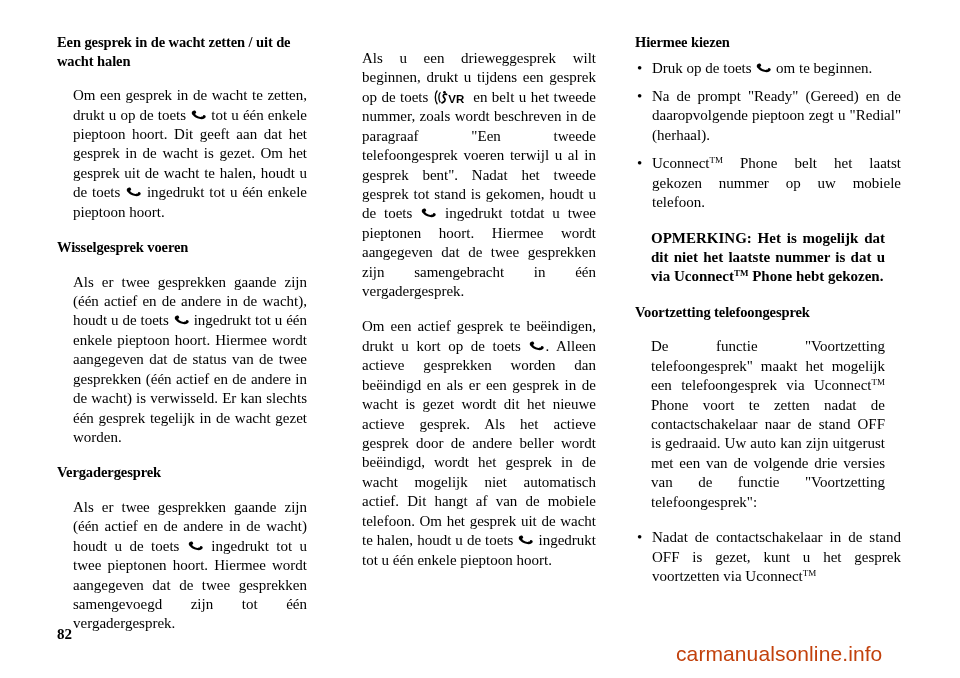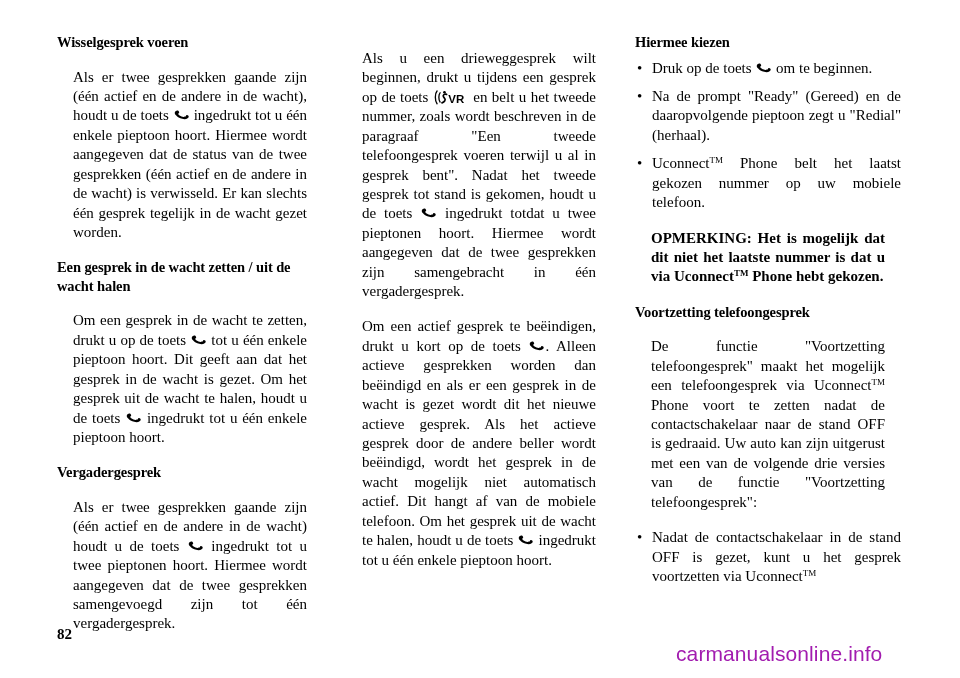--- a/index.html
+++ b/index.html
@@ -116,46 +116,46 @@
     line-height: 1;
     font-weight: bold;
   }
 
   .watermark {
     position: absolute;
     left: 676px;
     top: 642px;
     font-family: "Liberation Sans", "DejaVu Sans", sans-serif;
     font-size: 21px;
-    color: #a21caf;
+    color: #c2410c;
     letter-spacing: 0.1px;
     white-space: nowrap;
   }
 </style>
 </head>
 <body>
 
 <div class="page">
 
   <div class="columns">
 
     <div class="col">
       <div class="block">
+        <h2 class="head">Een gesprek in de wacht zetten / uit de wacht halen</h2>
+        <p class="para">Om een gesprek in de wacht te zetten, drukt u op de toets <span class="handset"><svg viewBox="0 0 24 18" width="15" height="11" xmlns="http://www.w3.org/2000/svg">
+                <path fill="#000" d="M2.2 2.0c1.9-1.6 4.0-1.5 4.9-0.5 0.9 1.0 1.4 2.2 1.0 3.0-0.3 0.7-1.2 1.0-1.4 1.7-0.2 0.8 0.6 1.9 2.2 3.0 1.9 1.3 4.3 2.0 6.3 2.11.9 0.1 3.2-0.3 3.8-0.9 0.7-0.7 0.5-1.7 1.3-2.1 0.9-0.4 2.2 0.1 3.0 1.10.9 1.1 0.6 2.9-1.3 4.2-2.1 1.4-5.3 1.8-8.8 0.9C9.0 13.5 5.2 11.3 3.0 8.61.1 6.2 0.7 3.3 2.2 2.0z"></path>
+              </svg></span> tot u één enkele pieptoon hoort. Dit geeft aan dat het gesprek in de wacht is gezet. Om het gesprek uit de wacht te halen, houdt u de toets <span class="handset"><svg viewBox="0 0 24 18" width="15" height="11" xmlns="http://www.w3.org/2000/svg">
+                <path fill="#000" d="M2.2 2.0c1.9-1.6 4.0-1.5 4.9-0.5 0.9 1.0 1.4 2.2 1.0 3.0-0.3 0.7-1.2 1.0-1.4 1.7-0.2 0.8 0.6 1.9 2.2 3.0 1.9 1.3 4.3 2.0 6.3 2.11.9 0.1 3.2-0.3 3.8-0.9 0.7-0.7 0.5-1.7 1.3-2.1 0.9-0.4 2.2 0.1 3.0 1.10.9 1.1 0.6 2.9-1.3 4.2-2.1 1.4-5.3 1.8-8.8 0.9C9.0 13.5 5.2 11.3 3.0 8.61.1 6.2 0.7 3.3 2.2 2.0z"></path>
+              </svg></span> ingedrukt tot u één enkele pieptoon hoort.</p>
+      </div>
+      <div class="block">
         <h2 class="head">Wisselgesprek voeren</h2>
         <p class="para">Als er twee gesprekken gaande zijn (één actief en de andere in de wacht), houdt u de toets <span class="handset"><svg viewBox="0 0 24 18" width="15" height="11" xmlns="http://www.w3.org/2000/svg">
                 <path fill="#000" d="M2.2 2.0c1.9-1.6 4.0-1.5 4.9-0.5 0.9 1.0 1.4 2.2 1.0 3.0-0.3 0.7-1.2 1.0-1.4 1.7-0.2 0.8 0.6 1.9 2.2 3.0 1.9 1.3 4.3 2.0 6.3 2.11.9 0.1 3.2-0.3 3.8-0.9 0.7-0.7 0.5-1.7 1.3-2.1 0.9-0.4 2.2 0.1 3.0 1.10.9 1.1 0.6 2.9-1.3 4.2-2.1 1.4-5.3 1.8-8.8 0.9C9.0 13.5 5.2 11.3 3.0 8.61.1 6.2 0.7 3.3 2.2 2.0z"></path>
               </svg></span> ingedrukt tot u één enkele pieptoon hoort. Hiermee wordt aangegeven dat de status van de twee gesprekken (één actief en de andere in de wacht) is verwisseld. Er kan slechts één gesprek tegelijk in de wacht gezet worden.</p>
-      </div>
-      <div class="block">
-        <h2 class="head">Een gesprek in de wacht zetten / uit de wacht halen</h2>
-        <p class="para">Om een gesprek in de wacht te zetten, drukt u op de toets <span class="handset"><svg viewBox="0 0 24 18" width="15" height="11" xmlns="http://www.w3.org/2000/svg">
-                <path fill="#000" d="M2.2 2.0c1.9-1.6 4.0-1.5 4.9-0.5 0.9 1.0 1.4 2.2 1.0 3.0-0.3 0.7-1.2 1.0-1.4 1.7-0.2 0.8 0.6 1.9 2.2 3.0 1.9 1.3 4.3 2.0 6.3 2.11.9 0.1 3.2-0.3 3.8-0.9 0.7-0.7 0.5-1.7 1.3-2.1 0.9-0.4 2.2 0.1 3.0 1.10.9 1.1 0.6 2.9-1.3 4.2-2.1 1.4-5.3 1.8-8.8 0.9C9.0 13.5 5.2 11.3 3.0 8.61.1 6.2 0.7 3.3 2.2 2.0z"></path>
-              </svg></span> tot u één enkele pieptoon hoort. Dit geeft aan dat het gesprek in de wacht is gezet. Om het gesprek uit de wacht te halen, houdt u de toets <span class="handset"><svg viewBox="0 0 24 18" width="15" height="11" xmlns="http://www.w3.org/2000/svg">
-                <path fill="#000" d="M2.2 2.0c1.9-1.6 4.0-1.5 4.9-0.5 0.9 1.0 1.4 2.2 1.0 3.0-0.3 0.7-1.2 1.0-1.4 1.7-0.2 0.8 0.6 1.9 2.2 3.0 1.9 1.3 4.3 2.0 6.3 2.11.9 0.1 3.2-0.3 3.8-0.9 0.7-0.7 0.5-1.7 1.3-2.1 0.9-0.4 2.2 0.1 3.0 1.10.9 1.1 0.6 2.9-1.3 4.2-2.1 1.4-5.3 1.8-8.8 0.9C9.0 13.5 5.2 11.3 3.0 8.61.1 6.2 0.7 3.3 2.2 2.0z"></path>
-              </svg></span> ingedrukt tot u één enkele pieptoon hoort.</p>
       </div>
       <div class="block">
         <h2 class="head">Vergadergesprek</h2>
         <p class="para">Als er twee gesprekken gaande zijn (één actief en de andere in de wacht) houdt u de toets <span class="handset"><svg viewBox="0 0 24 18" width="15" height="11" xmlns="http://www.w3.org/2000/svg">
                 <path fill="#000" d="M2.2 2.0c1.9-1.6 4.0-1.5 4.9-0.5 0.9 1.0 1.4 2.2 1.0 3.0-0.3 0.7-1.2 1.0-1.4 1.7-0.2 0.8 0.6 1.9 2.2 3.0 1.9 1.3 4.3 2.0 6.3 2.11.9 0.1 3.2-0.3 3.8-0.9 0.7-0.7 0.5-1.7 1.3-2.1 0.9-0.4 2.2 0.1 3.0 1.10.9 1.1 0.6 2.9-1.3 4.2-2.1 1.4-5.3 1.8-8.8 0.9C9.0 13.5 5.2 11.3 3.0 8.61.1 6.2 0.7 3.3 2.2 2.0z"></path>
               </svg></span> ingedrukt tot u twee pieptonen hoort. Hiermee wordt aangegeven dat de twee gesprekken samengevoegd zijn tot één vergadergesprek.</p>
       </div>
     </div>
 
     <div class="col">

